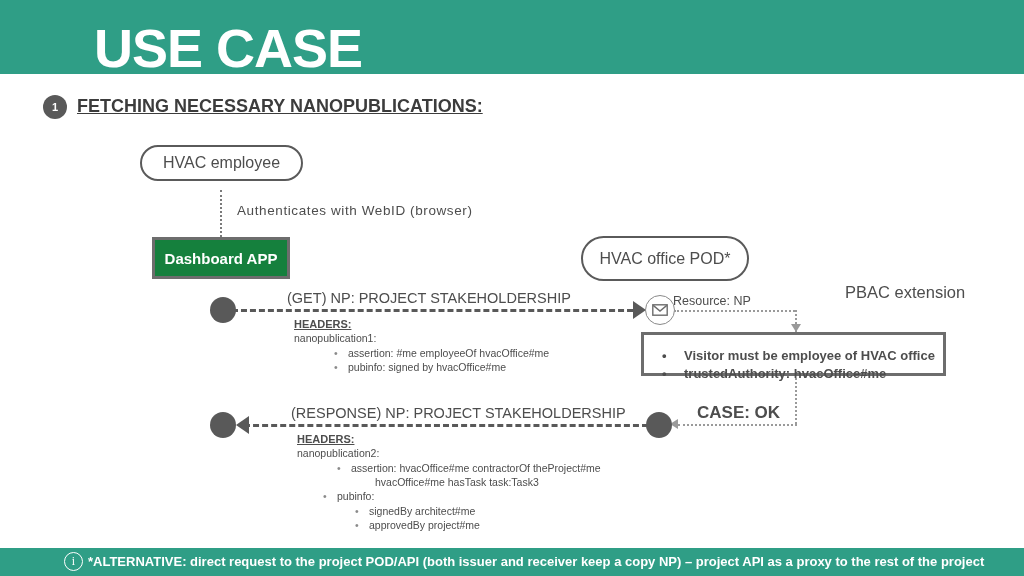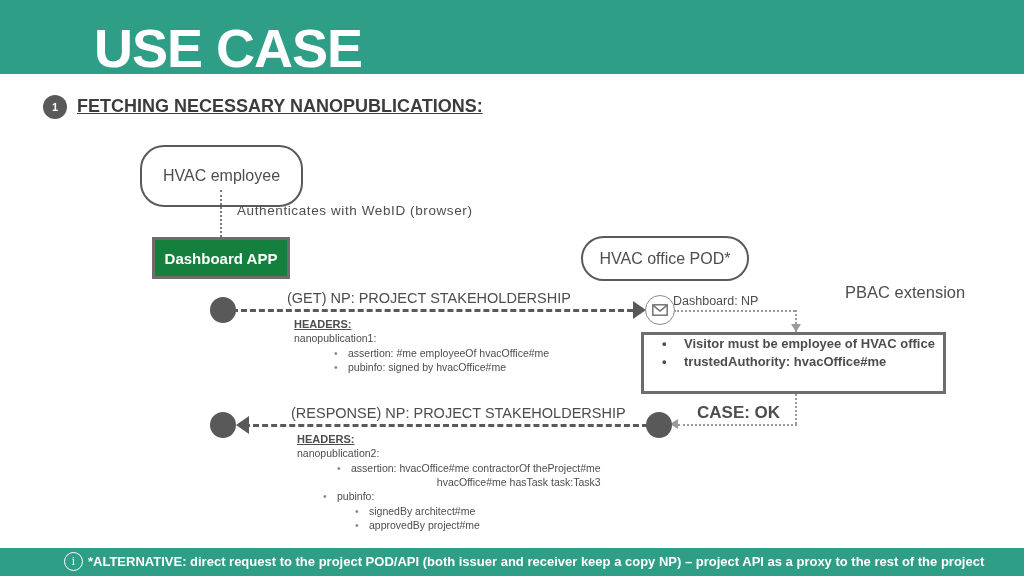--- a/index.html
+++ b/index.html
@@ -65,21 +65,21 @@
     border: 2.5px solid #5a5a5a;
     border-radius: 24px;
     background: #ffffff;
     display: flex;
     align-items: center;
     justify-content: center;
     font-size: 16px;
     color: #4d4d4d;
     box-sizing: border-box;
   }
-  #node-hvac-employee { left: 140px; top: 145px; width: 163px; height: 62px; }
+  #node-hvac-employee { left: 140px; top: 145px; width: 163px; height: 36px; }
   #node-hvac-pod      { left: 581px; top: 236px; width: 168px; height: 45px; }
 
   .app-box {
     position: absolute;
     left: 152px; top: 237px;
     width: 138px; height: 42px;
     background: #15803d;
     border: 3px solid #6d6d6d;
     box-sizing: border-box;
     display: flex;
@@ -185,21 +185,21 @@
   .headers-sub { margin-top: 1px; }
   .bullets { margin: 0; padding: 0; list-style: none; }
   .bullets li { position: relative; padding-left: 54px; margin-top: 1px; }
   .bullets li::before {
     content: "\2022";
     position: absolute;
     left: 40px;
     color: #8a8a8a;
   }
   .bullets li.no-bullet::before { content: ""; }
-  .bullets li.no-bullet { padding-left: 78px; text-align: right; }
+  .bullets li.no-bullet { padding-left: 78px; }
   .bullets-2 { margin: 0; padding: 0; list-style: none; }
   .bullets-2 li { position: relative; padding-left: 40px; margin-top: 1px; }
   .bullets-2 li::before {
     content: "\2022";
     position: absolute;
     left: 26px;
     color: #8a8a8a;
   }
   .bullets-3 { margin: 0; padding: 0; list-style: none; }
   .bullets-3 li { position: relative; padding-left: 72px; margin-top: 1px; }
@@ -221,25 +221,25 @@
     display: flex;
     align-items: center;
     justify-content: center;
     box-sizing: border-box;
   }
 
   
   #pbac-box {
     position: absolute;
     left: 641px; top: 332px;
-    width: 305px; height: 62px;
+    width: 305px; height: 44px;
     border: 3px solid #6d6d6d;
     background: #ffffff;
     box-sizing: border-box;
-    padding: 0 0 0 0;
+    padding: 12px 0 0 0;
   }
   #pbac-box ul { margin: 0; padding: 0; list-style: none; }
   #pbac-box li {
     position: relative;
     padding-left: 40px;
     font-size: 13px;
     font-weight: bold;
     color: #4d4d4d;
     line-height: 1.42;
     white-space: nowrap;
@@ -338,21 +338,21 @@
     <li>pubinfo: signed by hvacOffice#me</li>
   </ul>
 </div>
 
 <div id="envelope-icon">
   <svg width="16" height="12" viewBox="0 0 16 12" aria-hidden="true">
     <rect x="0.8" y="0.8" width="14.4" height="10.4" fill="none" stroke="#6d6d6d" stroke-width="1.4"></rect>
     <polyline points="1.2,1.4 8,7 14.8,1.4" fill="none" stroke="#6d6d6d" stroke-width="1.4"></polyline>
   </svg>
 </div>
-<div class="flow-label" id="label-resource">Dashboard: NP</div>
+<div class="flow-label" id="label-resource">Resource: NP</div>
 
 <div class="dotted-seg dotted-h" id="policy-h1"></div>
 <div class="dotted-seg dotted-v" id="policy-v1"></div>
 <div class="arrow-down-small" id="policy-arrow-down"></div>
 <div class="dotted-seg dotted-v" id="policy-v2"></div>
 <div class="dotted-seg dotted-h" id="policy-h2"></div>
 <div class="arrow-left-small" id="policy-arrow-left"></div>
 
 <div class="flow-label" id="label-pbac">PBAC extension</div>
 <div id="pbac-box">

